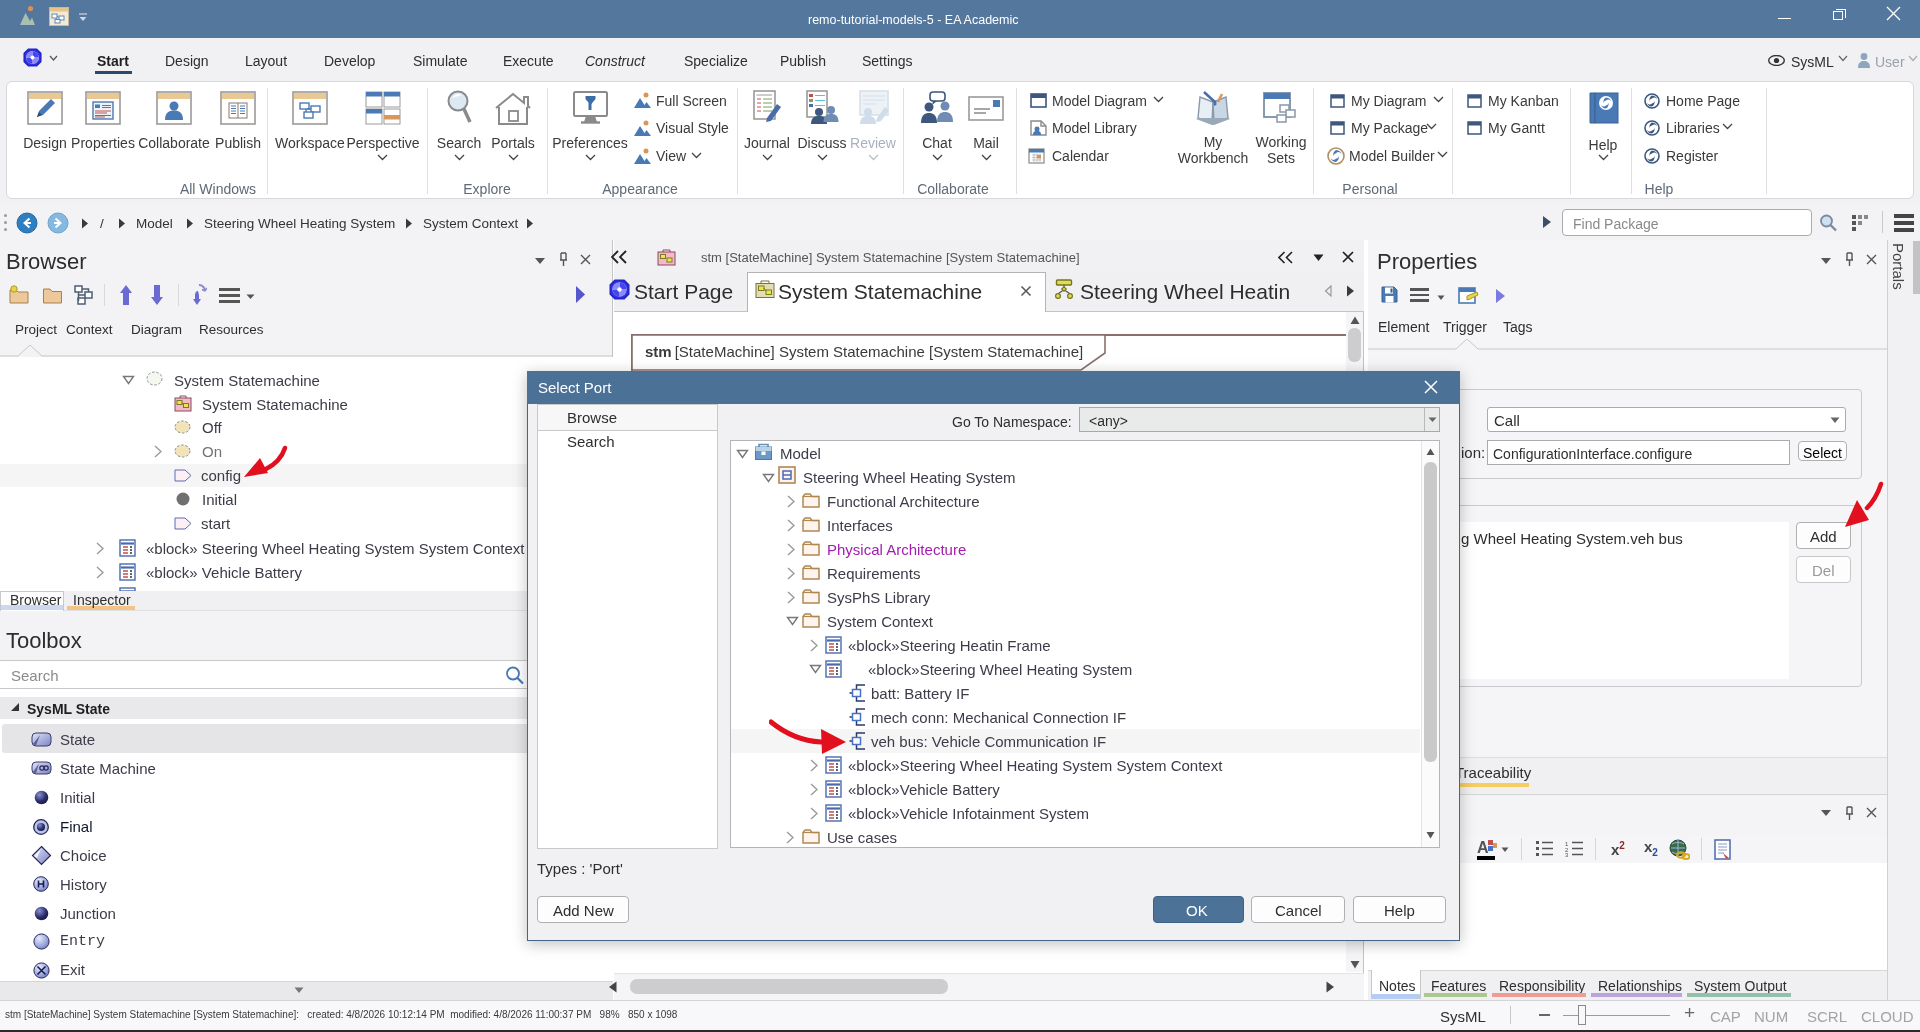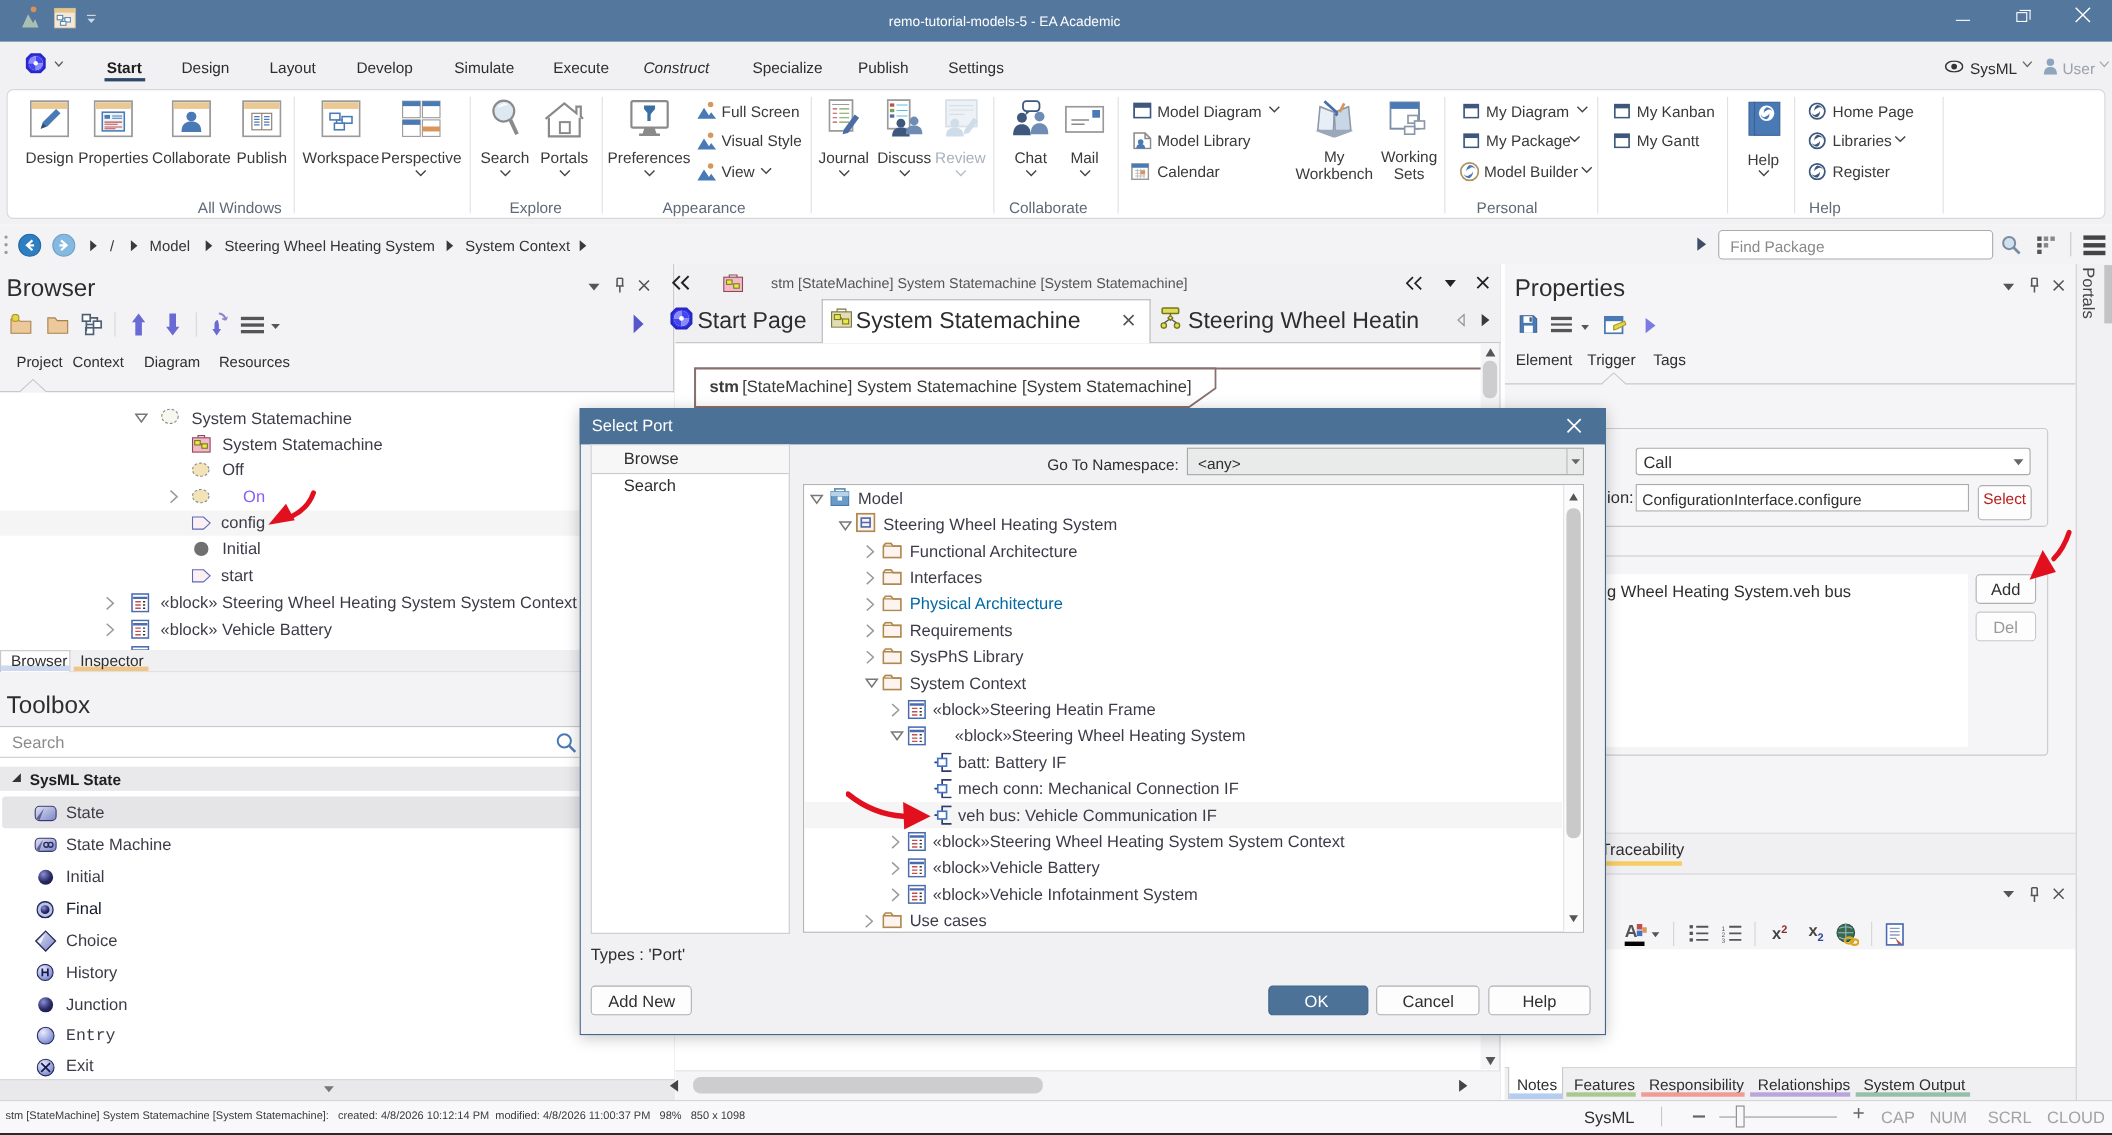--- a/index.html
+++ b/index.html
@@ -540,21 +540,21 @@
   <svg class="ab" style="left:174px;top:420px" width="17" height="14" viewBox="0 0 17 14">
       <ellipse cx="8.5" cy="7" rx="7.5" ry="6" fill="#f2e3b8" stroke="#8a8a8a" stroke-dasharray="2.5 1.8"></ellipse>
     </svg>
   <div class="ab t15" style="left:202px;top:419px;color:#3c3c48;">Off</div>
   <svg class="ab" style="left:154px;top:445px" width="8" height="13" viewBox="0 0 8 13">
       <path d="M1 1 L7 6.5 L1 12" fill="none" stroke="#9a9a9a" stroke-width="1.4"></path>
     </svg>
   <svg class="ab" style="left:174px;top:444px" width="17" height="14" viewBox="0 0 17 14">
       <ellipse cx="8.5" cy="7" rx="7.5" ry="6" fill="#f2e3b8" stroke="#8a8a8a" stroke-dasharray="2.5 1.8"></ellipse>
     </svg>
-  <div class="ab t15" style="left:202px;top:443px;color:#8b5cf6;margin-left:19px;">On</div>
+  <div class="ab t15" style="left:202px;top:443px;color:#737373;">On</div>
   <svg class="ab" style="left:174px;top:469px" width="18" height="13" viewBox="0 0 18 13">
       <path d="M1 1 H11 L17 6.5 L11 12 H1 Z" fill="#fdf0f4" stroke="#5a6ab8"></path>
     </svg>
   <div class="ab t15" style="left:201px;top:467px;color:#3c3c48;">config</div>
   <svg class="ab" style="left:176px;top:492px" width="14" height="14" viewBox="0 0 14 14">
       <circle cx="7" cy="7" r="6.5" fill="#707070"></circle>
     </svg>
   <div class="ab t15" style="left:202px;top:491px;color:#3c3c48;">Initial</div>
   <svg class="ab" style="left:174px;top:517px" width="18" height="13" viewBox="0 0 18 13">
       <path d="M1 1 H11 L17 6.5 L11 12 H1 Z" fill="#fdf0f4" stroke="#5a6ab8"></path>
@@ -804,21 +804,21 @@
 
   <div class="ab" style="left:1452px;top:389px;width:410px;height:90px;border:1px solid #c9c8ca;border-radius:4px;"></div>
   <div class="ab" style="left:1487px;top:407px;width:359px;height:25px;background:#fff;border:1px solid #ababab;border-radius:3px;"></div>
   <div class="ab t15" style="left:1494px;top:412px;">Call</div>
   <svg class="ab" style="left:1830px;top:417px" width="10" height="7" viewBox="0 0 10 7">
       <path d="M0.5 0.5 L5 6 L9.5 0.5 Z" fill="#666"></path>
     </svg>
   <div class="ab t15" style="left:1461px;top:444px;">ion:</div>
   <div class="ab" style="left:1487px;top:440px;width:303px;height:25px;background:#fff;border:1px solid #ababab;"></div>
   <div class="ab" style="left:1493px;top:446px;font-size:14px;color:#2e2e2e;white-space:nowrap;">ConfigurationInterface.configure</div>
-  <div class="ab" style="left:1798px;top:441px;width:49px;height:32px;background:#fdfdfd;border:1px solid #b0b0b0;border-radius:4px;text-align:center;font-size:14px;color:#b91c1c;line-height:23px;">Select</div>
+  <div class="ab" style="left:1798px;top:441px;width:49px;height:20px;background:#fdfdfd;border:1px solid #b0b0b0;border-radius:4px;text-align:center;font-size:14px;color:#000000;line-height:23px;">Select</div>
 
   <div class="ab" style="left:1452px;top:505px;width:410px;height:182px;border:1px solid #c9c8ca;border-radius:4px;"></div>
   <div class="ab" style="left:1453px;top:522px;width:336px;height:157px;background:#fff;"></div>
   <div class="ab t15" style="left:1461px;top:530px;">g Wheel Heating System.veh bus</div>
   <div class="ab" style="left:1796px;top:522px;width:55px;height:27px;background:#fdfdfd;border:1px solid #b0b0b0;border-radius:4px;"></div>
   <div class="ab t15" style="left:1810px;top:528px;">Add</div>
   <div class="ab" style="left:1796px;top:556px;width:55px;height:27px;background:#fdfdfd;border:1px solid #c8c8c8;border-radius:4px;"></div>
   <div class="ab t15" style="left:1812px;top:562px;color:#9a9a9a;">Del</div>
 
   <div class="ab" style="left:1368px;top:757px;width:519px;height:37px;background:#f0eff1;border-top:1px solid #ddddDF;"></div>
@@ -968,21 +968,21 @@
         <path d="M1 3.5 H17" stroke="#b08850" stroke-width="1.2"></path>
       </svg>
   <div class="ab t15" style="left:827px;top:517px;color:#3c3c48;">Interfaces</div>
   <svg class="ab" style="left:787px;top:543px" width="8" height="13" viewBox="0 0 8 13">
         <path d="M1 1 L7 6.5 L1 12" fill="none" stroke="#9a9a9a" stroke-width="1.4"></path>
       </svg>
   <svg class="ab" style="left:802px;top:541px" width="18" height="15" viewBox="0 0 18 15">
         <path d="M1 3.5 V14 H17 V3.5 H10 L8 1 H3 L1 3.5 Z" fill="#fdf4f0" stroke="#b08850" stroke-width="1.5"></path>
         <path d="M1 3.5 H17" stroke="#b08850" stroke-width="1.2"></path>
       </svg>
-  <div class="ab t15" style="left:827px;top:541px;color:#0369a1;">Physical Architecture</div>
+  <div class="ab t15" style="left:827px;top:541px;color:#a21caf;">Physical Architecture</div>
   <svg class="ab" style="left:787px;top:567px" width="8" height="13" viewBox="0 0 8 13">
         <path d="M1 1 L7 6.5 L1 12" fill="none" stroke="#9a9a9a" stroke-width="1.4"></path>
       </svg>
   <svg class="ab" style="left:802px;top:565px" width="18" height="15" viewBox="0 0 18 15">
         <path d="M1 3.5 V14 H17 V3.5 H10 L8 1 H3 L1 3.5 Z" fill="#fdf4f0" stroke="#b08850" stroke-width="1.5"></path>
         <path d="M1 3.5 H17" stroke="#b08850" stroke-width="1.2"></path>
       </svg>
   <div class="ab t15" style="left:827px;top:565px;color:#3c3c48;">Requirements</div>
   <svg class="ab" style="left:787px;top:591px" width="8" height="13" viewBox="0 0 8 13">
         <path d="M1 1 L7 6.5 L1 12" fill="none" stroke="#9a9a9a" stroke-width="1.4"></path>

